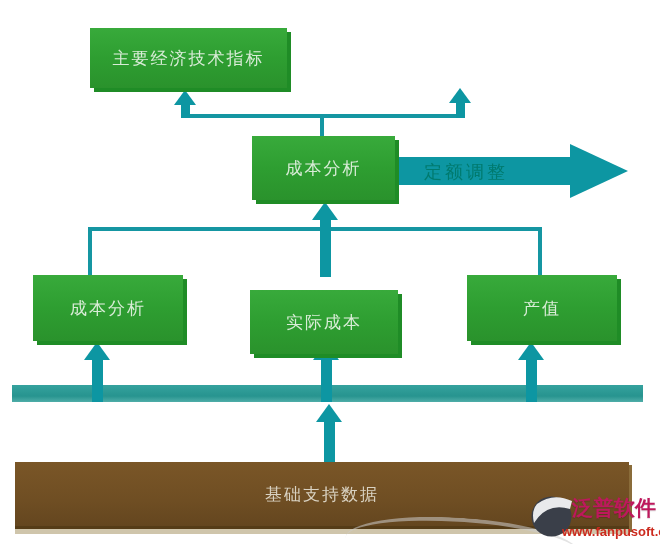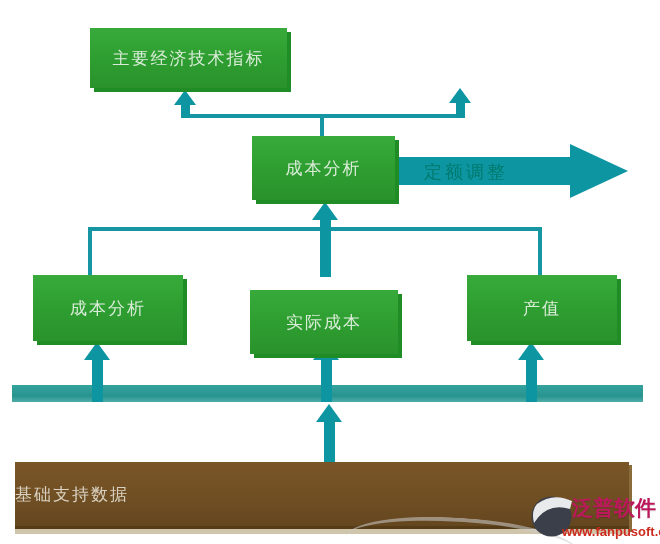--- a/index.html
+++ b/index.html
@@ -25,21 +25,21 @@
   .box-contract{left:33px;top:275px;width:150px;height:66px;}
   .box-actual{left:250px;top:277px;width:148px;height:64px;margin-top:13px;}
   .box-output{left:467px;top:275px;width:150px;height:66px;}
 
   
   .brown-box{
     position:absolute;z-index:4;left:15px;top:462px;width:614px;height:64px;
     background:linear-gradient(180deg,#7a5627 0%,#6f4e23 60%,#64461f 100%);
     border-bottom:3px solid #553c17;
     box-shadow:0 5px 0 #cfc5ab, 3px 3px 0 #8a6c3a;
-    display:flex;align-items:center;
+    display:flex;align-items:center;justify-content:center;
     color:#d9d2c2;font-size:17px;letter-spacing:2px;
   }
 
   
   .tline{position:absolute;background:#1596a2;z-index:1;}
   .tbody{position:absolute;background:#0d96a2;z-index:3;}
   .thead-up{position:absolute;width:0;height:0;z-index:3;
     border-left:13px solid transparent;border-right:13px solid transparent;
     border-bottom:18px solid #0d96a2;}
   .thead-up.small{border-left-width:11px;border-right-width:11px;border-bottom-width:15px;}

